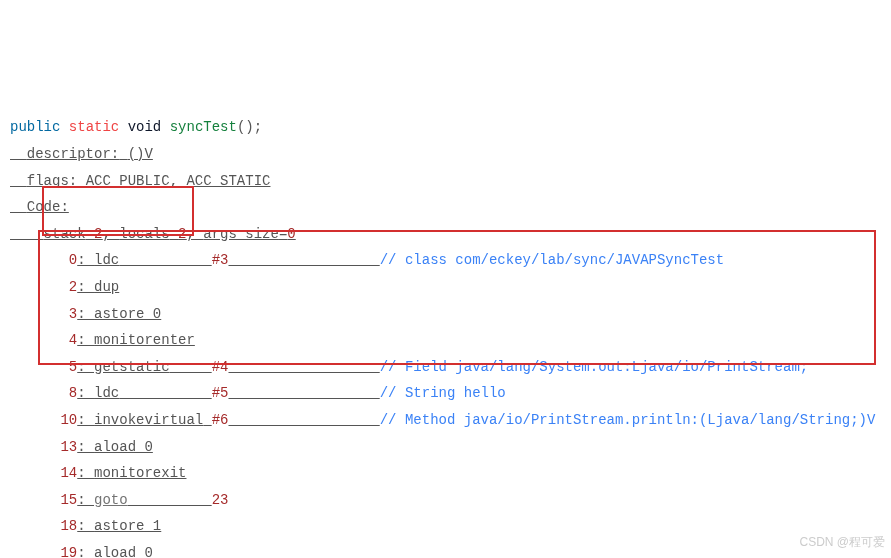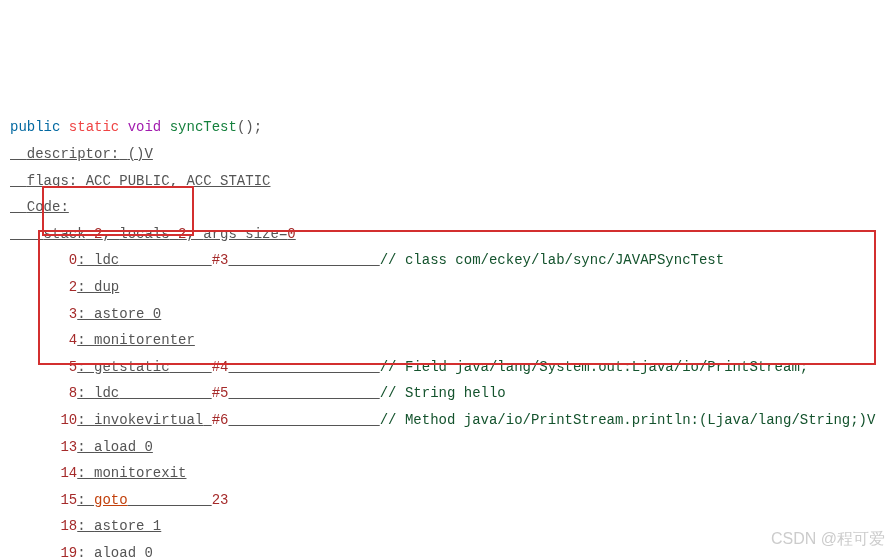--- a/index.html
+++ b/index.html
@@ -11,27 +11,27 @@
       color: #333333;
       padding: 8px 10px;
       white-space: pre;
       position: relative;
       width: 891px;
       height: 558px;
       overflow: hidden;
     }
     .kw-public { color: #0369a1; }
     .kw-static { color: #ef4444; }
-    .kw-void { color: #a21caf; }
+    .kw-void { color: #0f172a; }
     .method-name { color: #15803d; }
-    .kw-goto { color: #c2410c; text-decoration: underline; }
+    .kw-goto { color: #737373; text-decoration: underline; }
     .num { color: #a52a2a; }
     .text-normal { color: #555555; text-decoration: underline; }
     .punct { color: #555555; }
-    .comment { color: #14532d; }
+    .comment { color: #3b82f6; }
     .line { display: block; }
     .highlight-box-1 {
       position: absolute;
       border: 2px solid #d32f2f;
       left: 42px;
       top: 186px;
       width: 152px;
       height: 50px;
       pointer-events: none;
     }
@@ -41,21 +41,21 @@
       left: 38px;
       top: 230px;
       width: 838px;
       height: 135px;
       pointer-events: none;
     }
     .watermark {
       position: absolute;
       right: 6px;
       bottom: 4px;
-      font-size: 16px;
+      font-size: 12px;
       color: #cccccc;
       font-family: Arial, sans-serif;
     }
   </style>
 </head>
 <body>
 
 
 
 <span class="line"><span class="kw-public">public</span> <span class="kw-static">static</span> <span class="kw-void">void</span> <span class="method-name">syncTest</span><span class="punct">();</span></span><span class="line text-normal">  <span>descriptor:</span> <span>()V</span></span><span class="line text-normal">  <span>flags:</span> <span>ACC_PUBLIC, ACC_STATIC</span></span><span class="line text-normal">  <span>Code:</span></span><span class="line text-normal">    <span>stack</span><span>=</span><span class="num">2</span><span>, </span><span>locals</span><span>=</span><span class="num">2</span><span>, </span><span>args_size</span><span>=</span><span class="num">0</span></span><span class="line">       <span class="num">0</span><span class="text-normal">: </span><span class="text-normal">ldc</span><span class="text-normal">           </span><span class="num">#3</span><span class="text-normal">                  </span><span class="comment">// class com/eckey/lab/sync/JAVAPSyncTest</span></span><span class="line">       <span class="num">2</span><span class="text-normal">: </span><span class="text-normal">dup</span></span><span class="line">       <span class="num">3</span><span class="text-normal">: </span><span class="text-normal">astore_0</span></span><span class="line">       <span class="num">4</span><span class="text-normal">: </span><span class="text-normal">monitorenter</span></span><span class="line">       <span class="num">5</span><span class="text-normal">: </span><span class="text-normal">getstatic</span><span class="text-normal">     </span><span class="num">#4</span><span class="text-normal">                  </span><span class="comment">// Field java/lang/System.out:Ljava/io/PrintStream;</span></span><span class="line">       <span class="num">8</span><span class="text-normal">: </span><span class="text-normal">ldc</span><span class="text-normal">           </span><span class="num">#5</span><span class="text-normal">                  </span><span class="comment">// String hello</span></span><span class="line">      <span class="num">10</span><span class="text-normal">: </span><span class="text-normal">invokevirtual</span><span class="text-normal"> </span><span class="num">#6</span><span class="text-normal">                  </span><span class="comment">// Method java/io/PrintStream.println:(Ljava/lang/String;)V</span></span><span class="line">      <span class="num">13</span><span class="text-normal">: </span><span class="text-normal">aload_0</span></span><span class="line">      <span class="num">14</span><span class="text-normal">: </span><span class="text-normal">monitorexit</span></span><span class="line">      <span class="num">15</span><span class="text-normal">: </span><span class="kw-goto">goto</span><span class="text-normal">          </span><span class="num">23</span></span><span class="line">      <span class="num">18</span><span class="text-normal">: </span><span class="text-normal">astore_1</span></span><span class="line">      <span class="num">19</span><span class="text-normal">: </span><span class="text-normal">aload_0</span></span>

